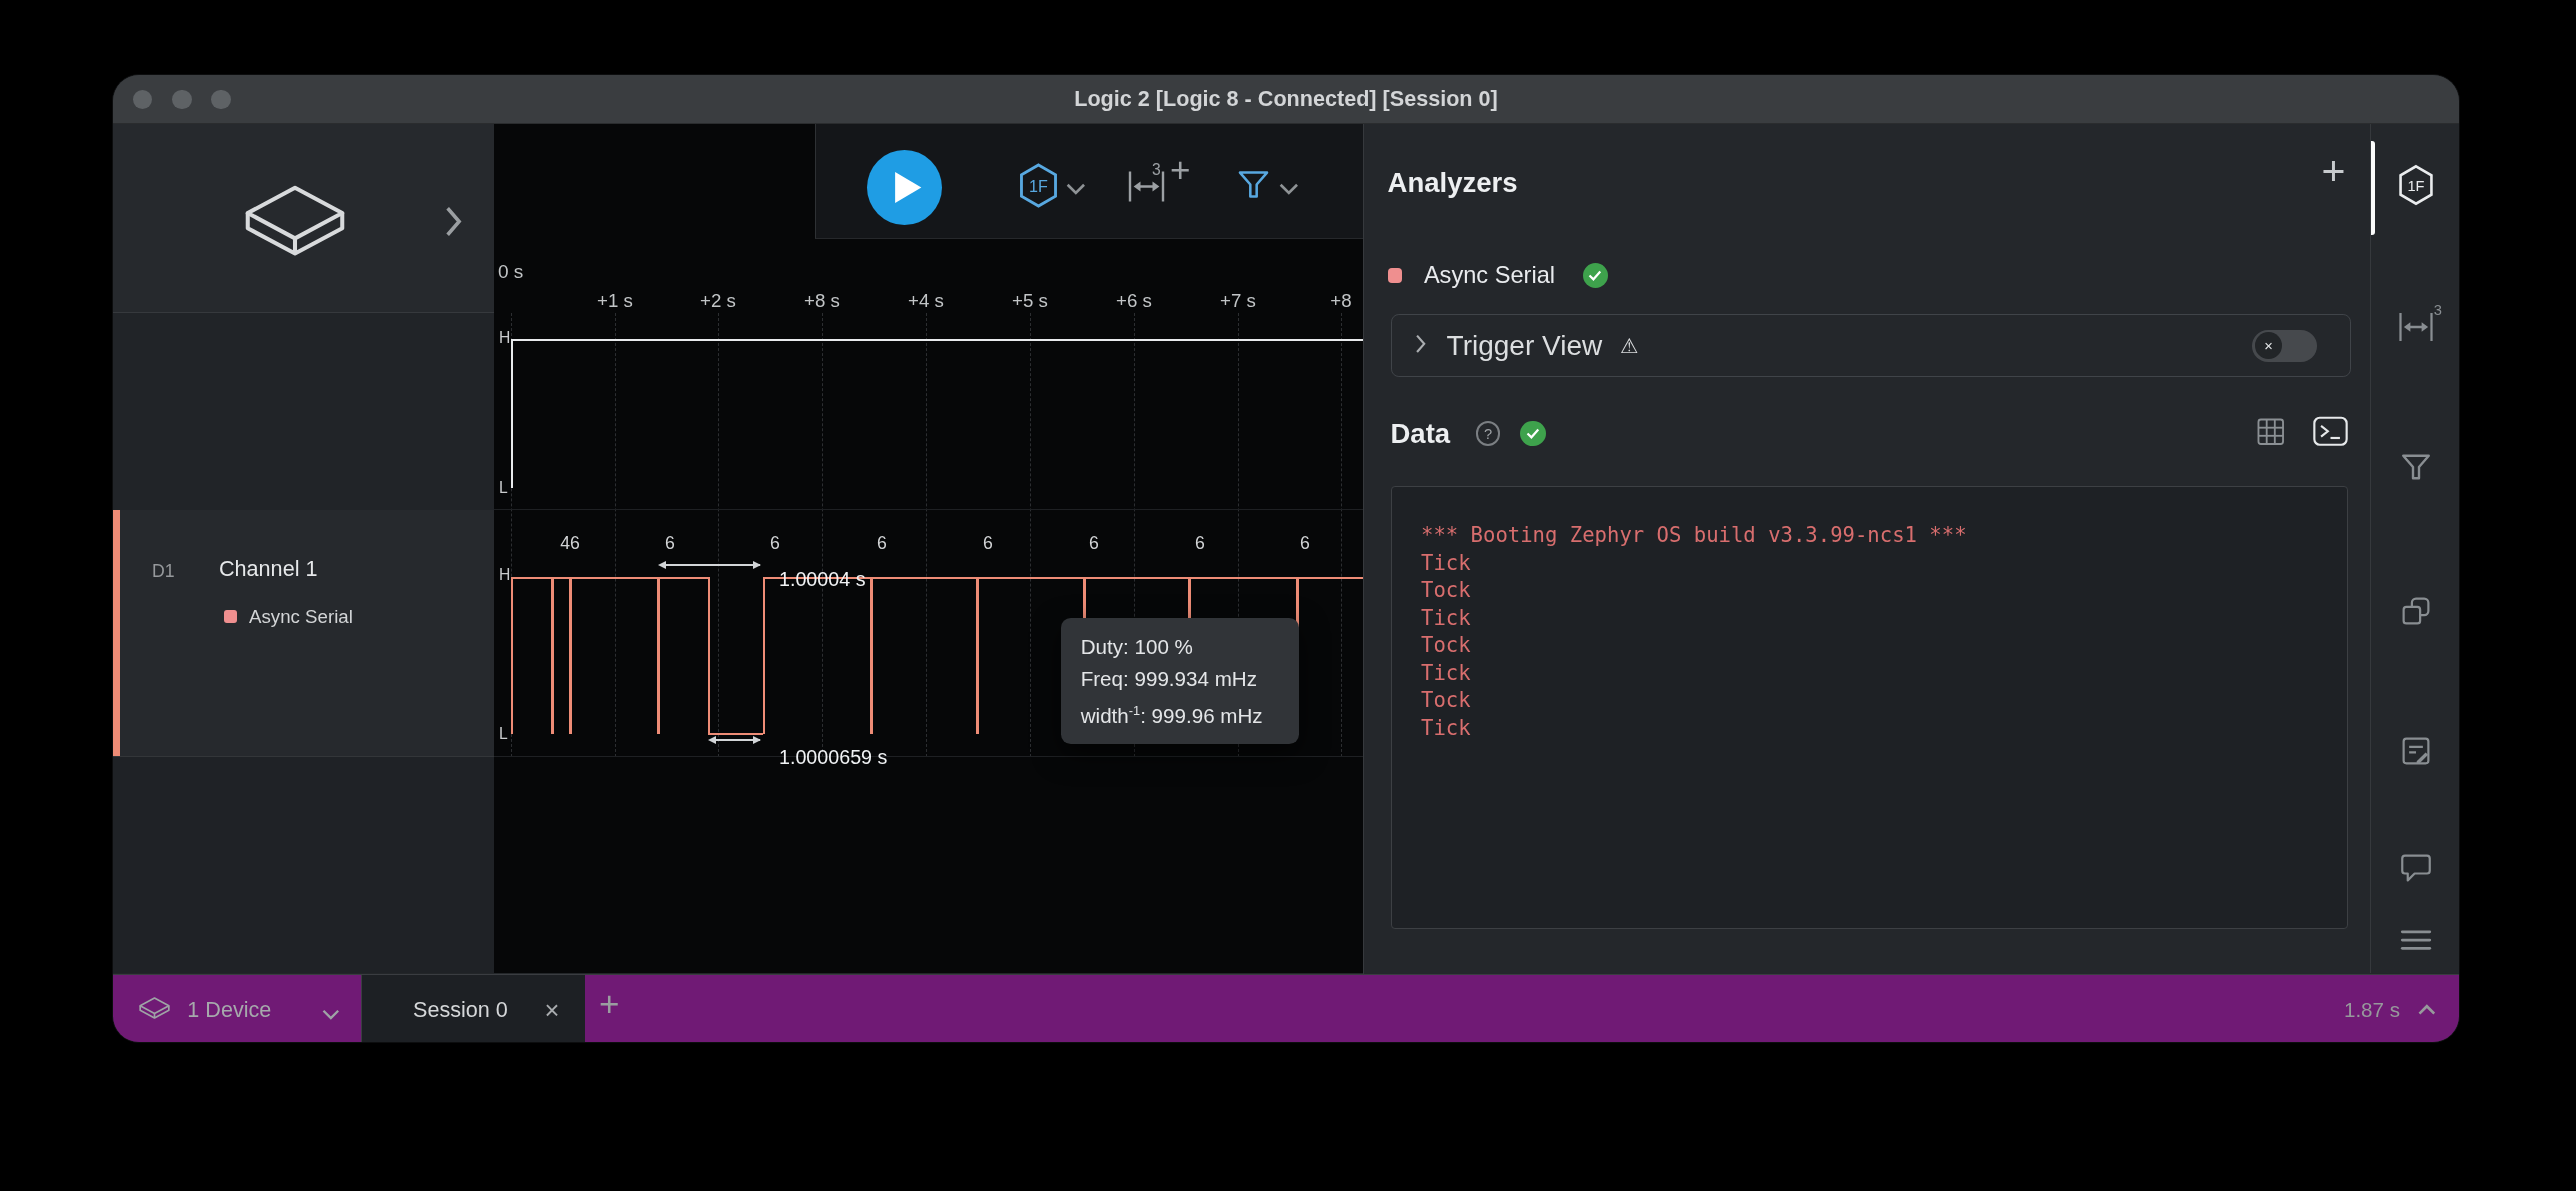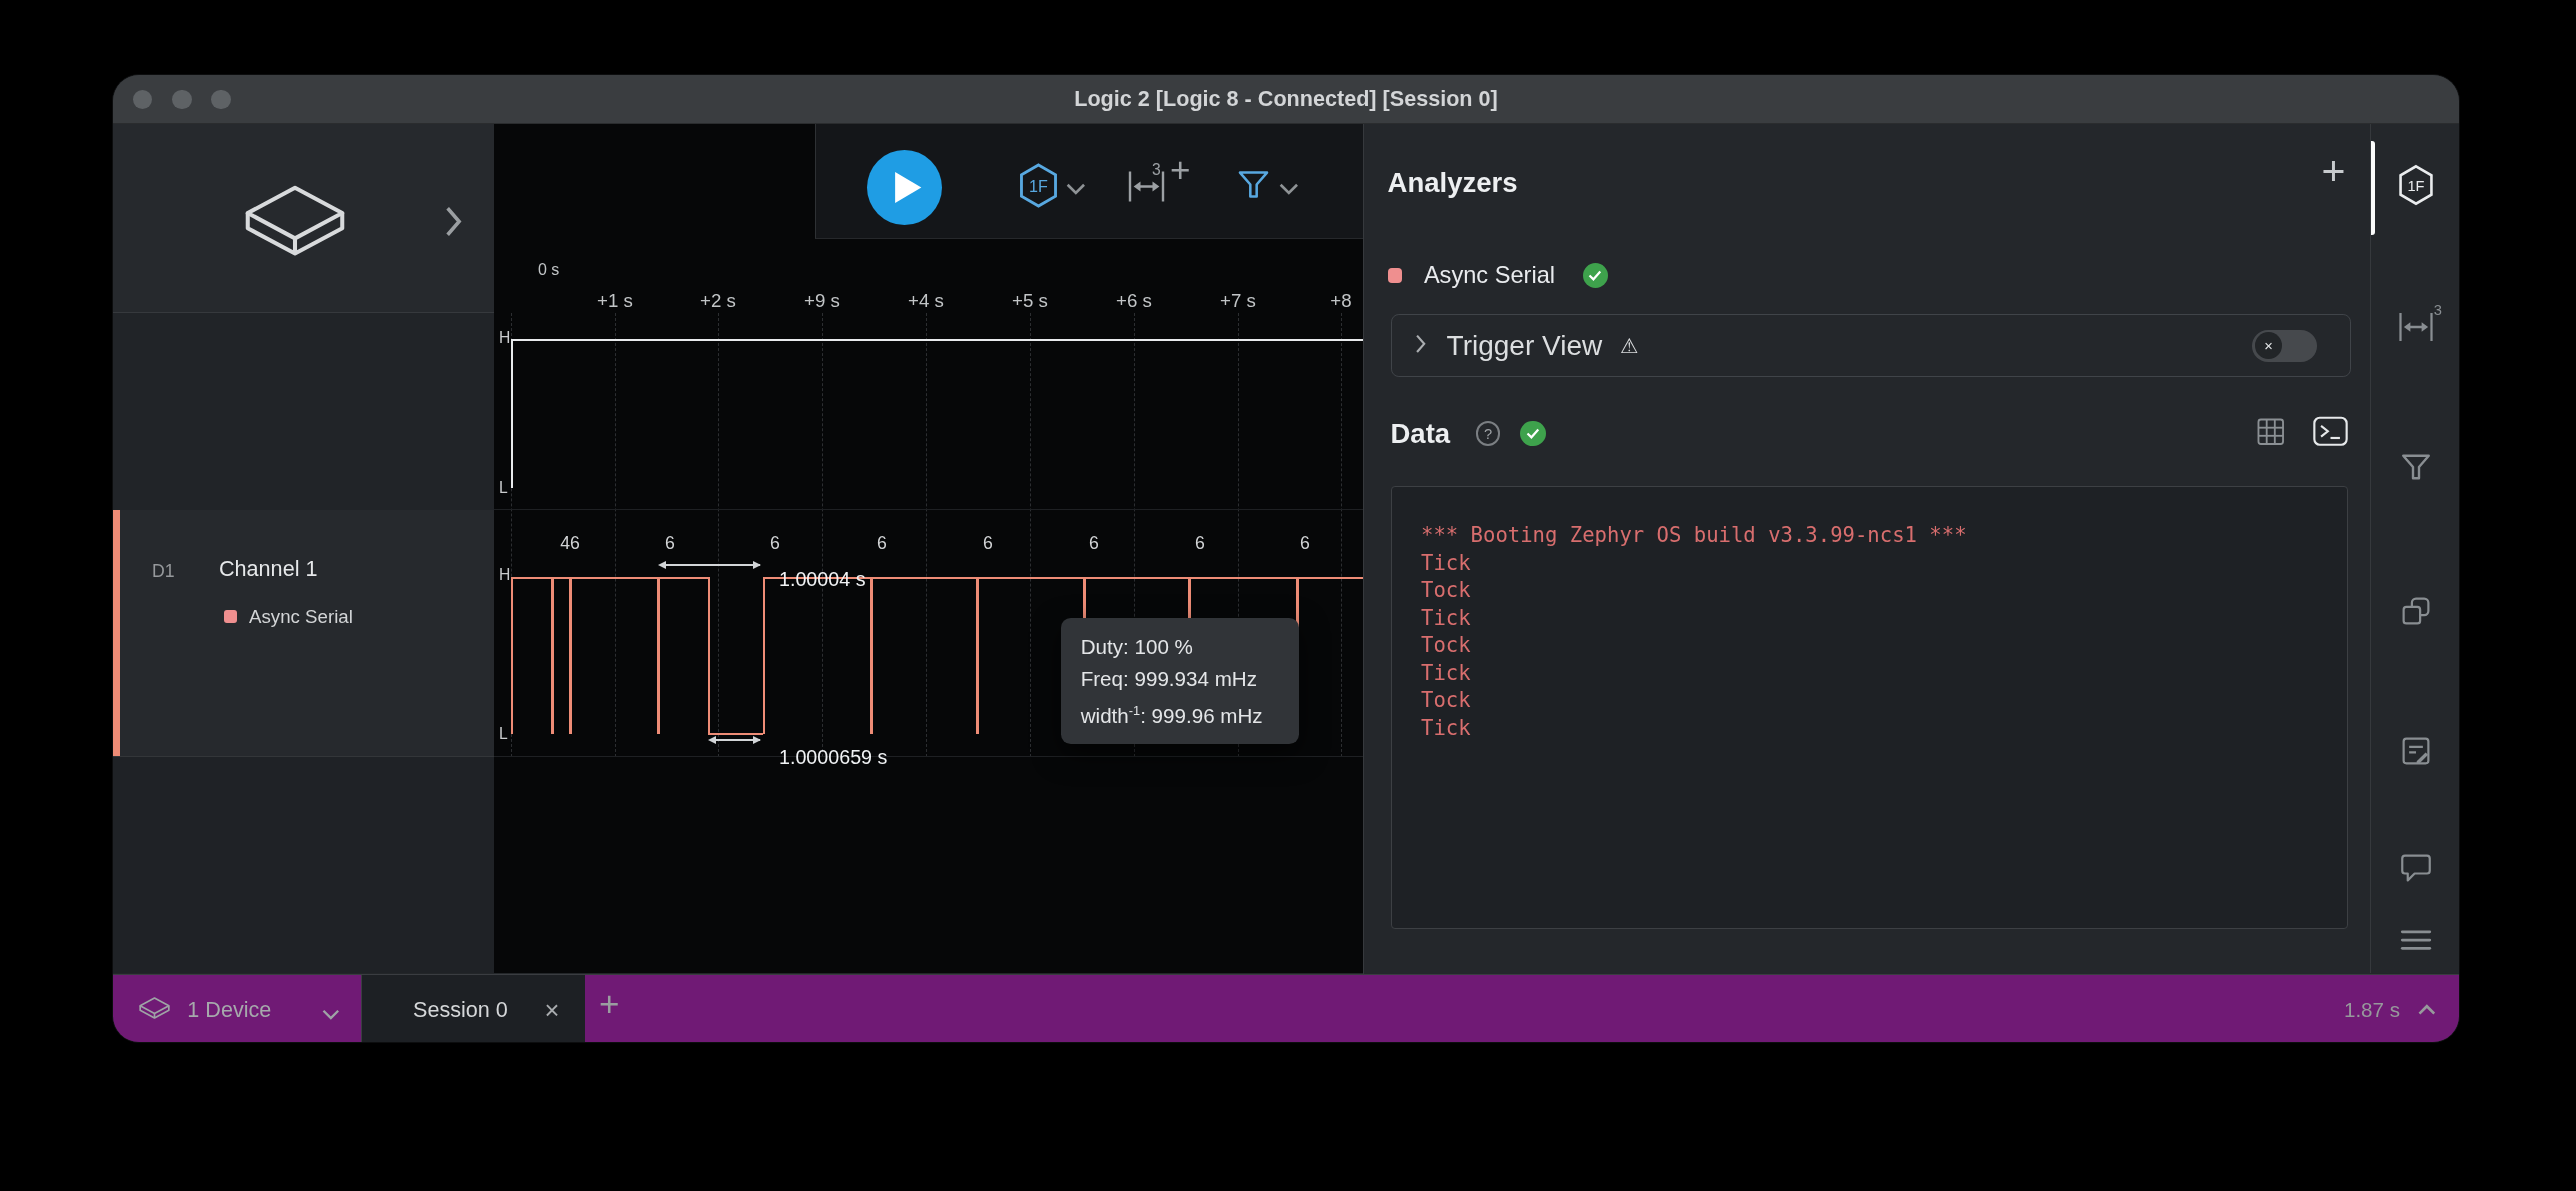--- a/index.html
+++ b/index.html
@@ -46,21 +46,21 @@
   .play-btn svg { margin-left:6.9px; }
   .hex-btn { position:absolute; left:201px; top:38px; cursor:pointer; }
   .radix-chevron { position:absolute; left:250px; top:57px; }
   .caliper-btn { position:absolute; left:311px; top:46px; cursor:pointer; }
   .measure-sup { position:absolute; left:336px; top:37px; font-size:15.7px; color:#9ca0a4; }
   .measure-plus { position:absolute; left:354px; top:25.6px; font-size:35px; font-weight:300; color:#9ca0a4; cursor:pointer; }
   .funnel-btn { position:absolute; left:420px; top:43px; cursor:pointer; }
   .trigger-chevron { position:absolute; left:463px; top:57px; }
 
   .ruler { position:absolute; left:0; top:115px; width:869px; height:74px; }
-  .origin-label { position:absolute; left:3.9px; top:21.6px; font-size:16px; color:#c2c5c7;margin-left:40px; }
+  .origin-label { position:absolute; left:3.9px; top:21.6px; font-size:19px; color:#c2c5c7; }
   .tick-label { position:absolute; top:51px; transform:translateX(-50%); font-size:18.7px; color:#c2c5c7; white-space:nowrap; }
 
   .wave-overlay { position:absolute; inset:0; }
   .wave-sep { position:absolute; left:0; right:0; height:1px; background:#1e2023; }
   .hl-label { position:absolute; font-size:15.7px; color:#caccce; z-index:3; }
   .p-ch0h { left:4.9px; top:205px; } .p-ch0l { left:4.9px; top:355px; }
   .p-ch1h { left:4.9px; top:442px; } .p-ch1l { left:4.9px; top:601px; }
   .measure-num { position:absolute; top:409px; transform:translateX(-50%); font-size:17.7px; color:#d2d4d6; }
   .anno { position:absolute; font-size:19.7px; color:#f0f2f4; white-space:nowrap; z-index:4; }
   .anno-top { left:285px; top:444px; }
@@ -212,21 +212,21 @@
           <svg width="19.7" height="11.8" viewBox="0 0 12 7">
               <polyline points="1,1 6,6 11,1" fill="none" stroke="#8e9295" stroke-width="1.6"></polyline>
             </svg>
         </span>
       </div>
 
       <div class="ruler">
         <span class="origin-label">0 s</span>
       <div class="tick-label" style="left: 121px;">+1 s</div>
           <div class="tick-label" style="left: 224px;">+2 s</div>
-          <div class="tick-label" style="left: 328px;">+9 s</div>
+          <div class="tick-label" style="left: 328px;">+8 s</div>
           <div class="tick-label" style="left: 432px;">+4 s</div>
           <div class="tick-label" style="left: 536px;">+5 s</div>
           <div class="tick-label" style="left: 640px;">+6 s</div>
           <div class="tick-label" style="left: 744px;">+7 s</div>
           <div class="tick-label" style="left: 847px;">+8</div>
         </div>
 
       <div class="wave-overlay">
           <div style="position: absolute; left: 16.7px; top: 189px; width: 0px; height: 444px; border-left: 1px dashed rgb(44, 46, 49);"></div>
           <div style="position: absolute; left: 121px; top: 189px; width: 0px; height: 444px; border-left: 1px dashed rgb(44, 46, 49);"></div>

